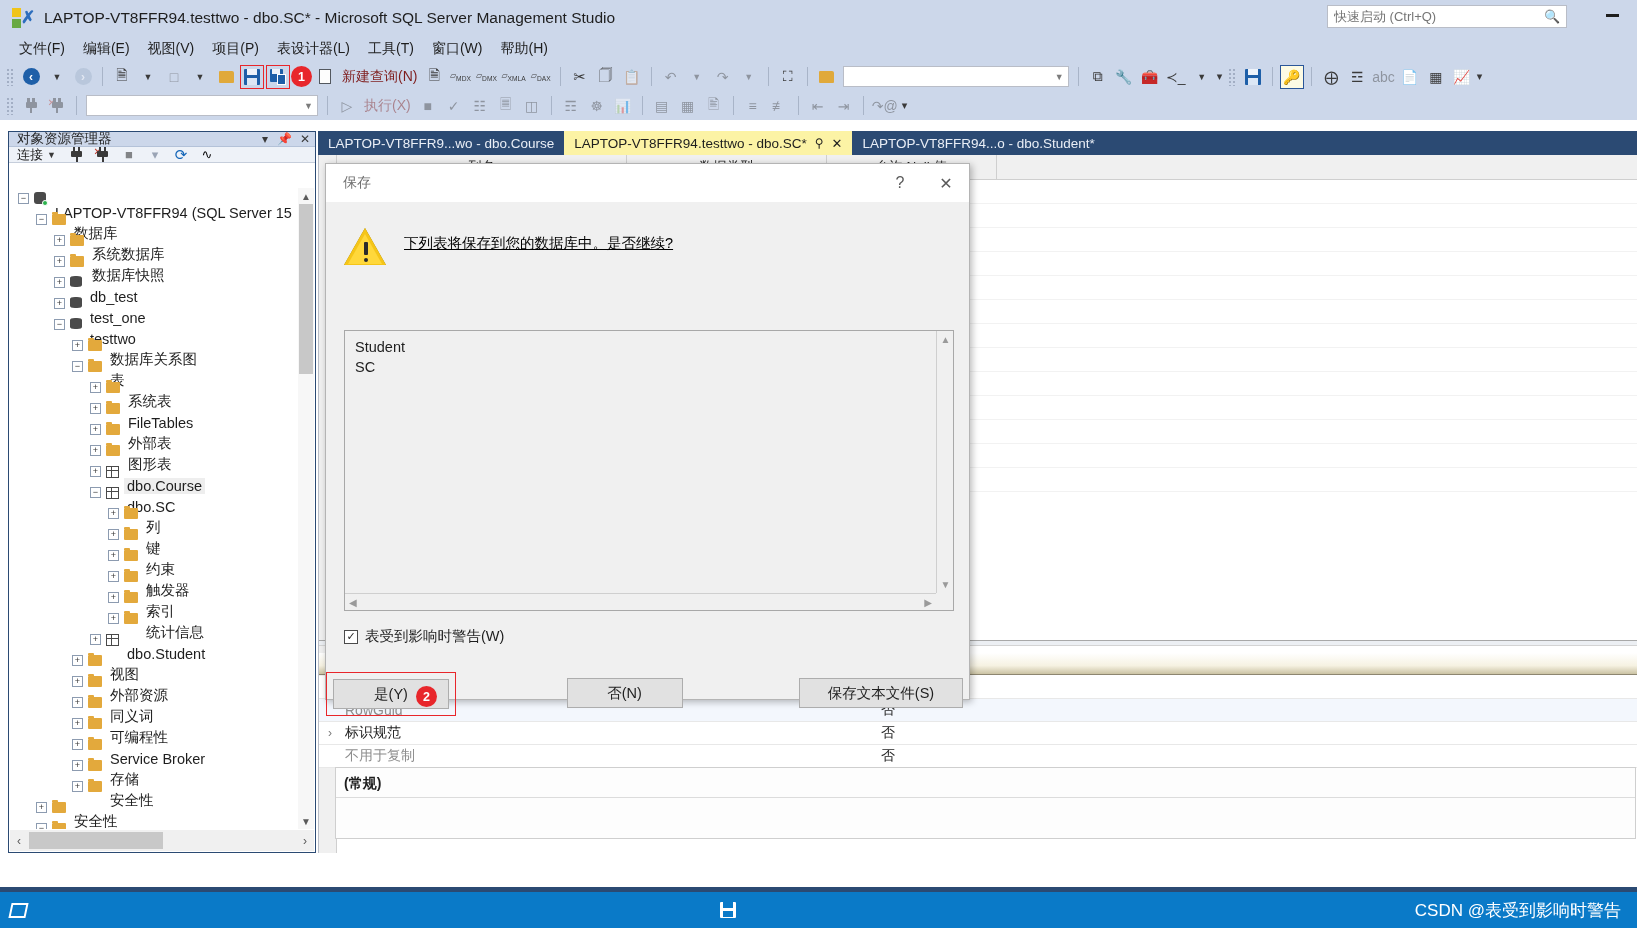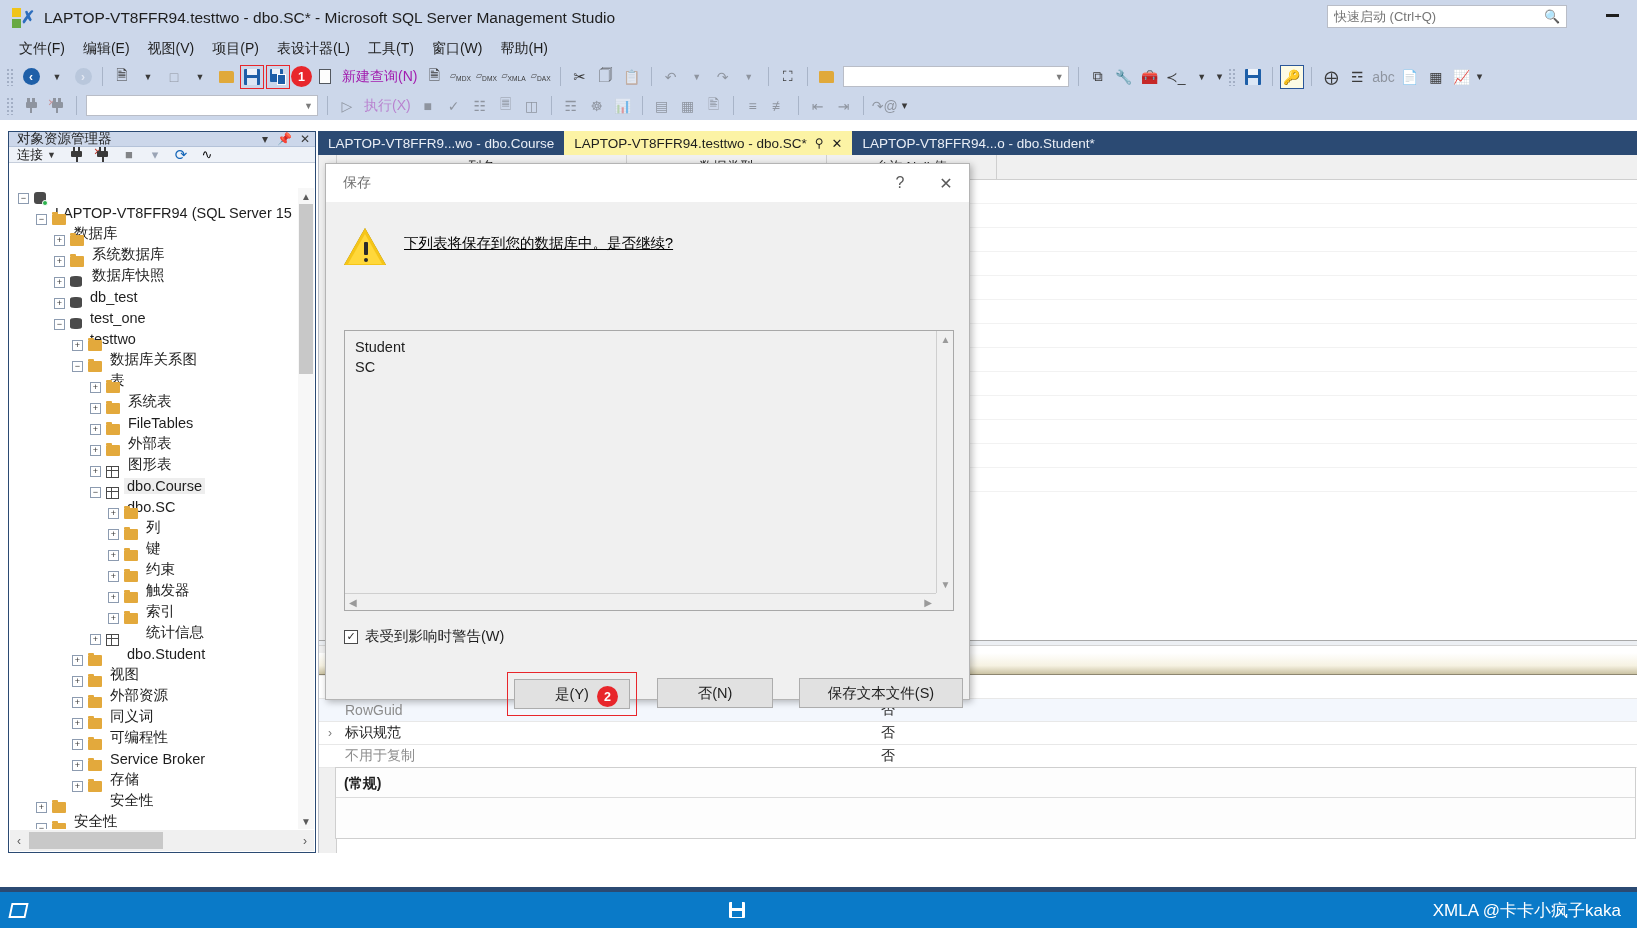--- a/index.html
+++ b/index.html
@@ -79,21 +79,21 @@
     background-size: 4px 4px; opacity: .85; flex:0 0 auto;
   }
   .tb-sep { width:1px; height:19px; background:#a8b4c8; margin:0 6px; flex:0 0 auto; }
   .tb-btn {
     height: 24px; min-width: 24px; display:flex; align-items:center; justify-content:center;
     margin: 0 1px; color: #3a3a3a; font-size: 14px; flex:0 0 auto;
     cursor: default; border: 1px solid transparent;
   }
   .tb-btn.disabled { opacity: .42; }
   .tb-btn.active-box { border:1px solid #2a5699; background:#fdfbe4; }
-  .tb-label { font-size: 14px; color:#a21caf; padding: 0 4px; white-space:nowrap; }
+  .tb-label { font-size: 14px; color:#7f1d1d; padding: 0 4px; white-space:nowrap; }
   .tb-caret { font-size: 9px; color: #3a3a3a; margin:0 2px; }
   .tb-combo {
     height: 21px; width: 200px; background:#ffffff; border:1px solid #b9bdc7;
     display:flex; align-items:center; justify-content:flex-end; padding-right:4px;
     margin: 0 3px; flex:0 0 auto;
   }
   .tb-combo.wide { width: 226px; }
   .tb-combo .cb-caret { color:#7b7b7b; font-size:9px; }
   .tb-overflow { font-size:11px; color:#3a3a3a; margin-left:2px; }
   .ic-save {
@@ -307,21 +307,21 @@
     border-top:1px solid #cfcfcf; display:flex; align-items:center; justify-content:space-between;
     padding:0 4px; font-size:10px; color:#9a9a9a;
   }
   .dlg-check { position:absolute; left:18px; top:425px; display:flex; align-items:center; }
   .chkbox {
     width:14px;height:14px;border:1px solid #4a4a4a;background:#fff;
     display:flex;align-items:center;justify-content:center;font-size:11px;color:#1e1e1e;
     flex:0 0 auto;
   }
   .dlg-check .lab { font-size:14.5px; color:#1e1e1e; margin-left:7px;text-align:center; }
-  .dlg-buttons { position:absolute; left:0; right:0; top:470px; display:flex; justify-content:flex-end; }
+  .dlg-buttons { position:absolute; left:0; right:0; top:470px; display:flex; justify-content:space-between; }
   .btnwrap { position:relative; padding:6px; }
   .dlg-btn {
     width:116px; height:30px; background:#e1e1e1; border:1px solid #adadad;
     display:flex; align-items:center; justify-content:center;
     font-size:14.5px; color:#1e1e1e; cursor:default;
   }
   .btn-badge { position:absolute; right:18px; top:13px; }
   .btnsep { width:14px; }
 
   
@@ -865,16 +865,16 @@
   </div>
 
   <div class="statusbar-top"></div>
   <div class="statusbar">
     <div class="sb-left">
         <div class="sb-skew"></div>
       </div>
     <div class="sb-mid">
       <div class="sb-save"></div>
     </div>
-    <div class="sb-right">XMLA @卡卡小疯子kaka</div>
+    <div class="sb-right">CSDN @表受到影响时警告</div>
   </div>
 
 </div>
 
 </body></html>

